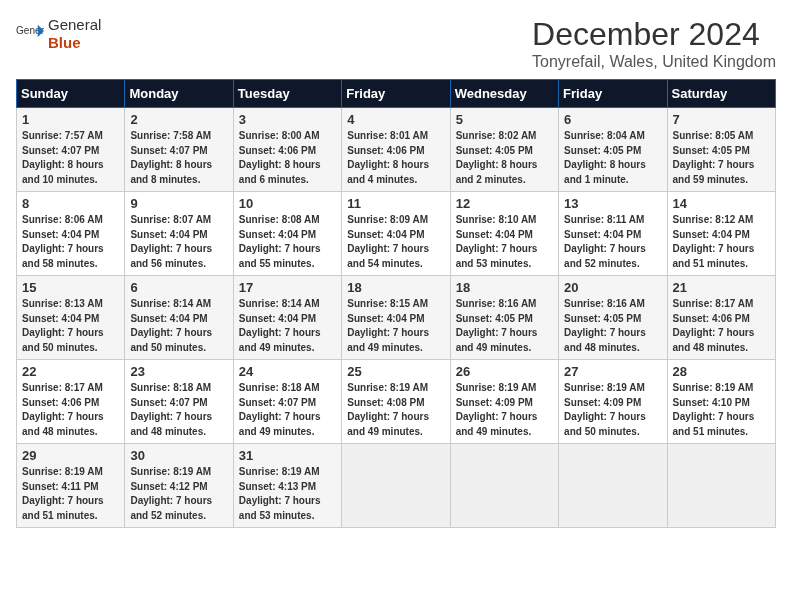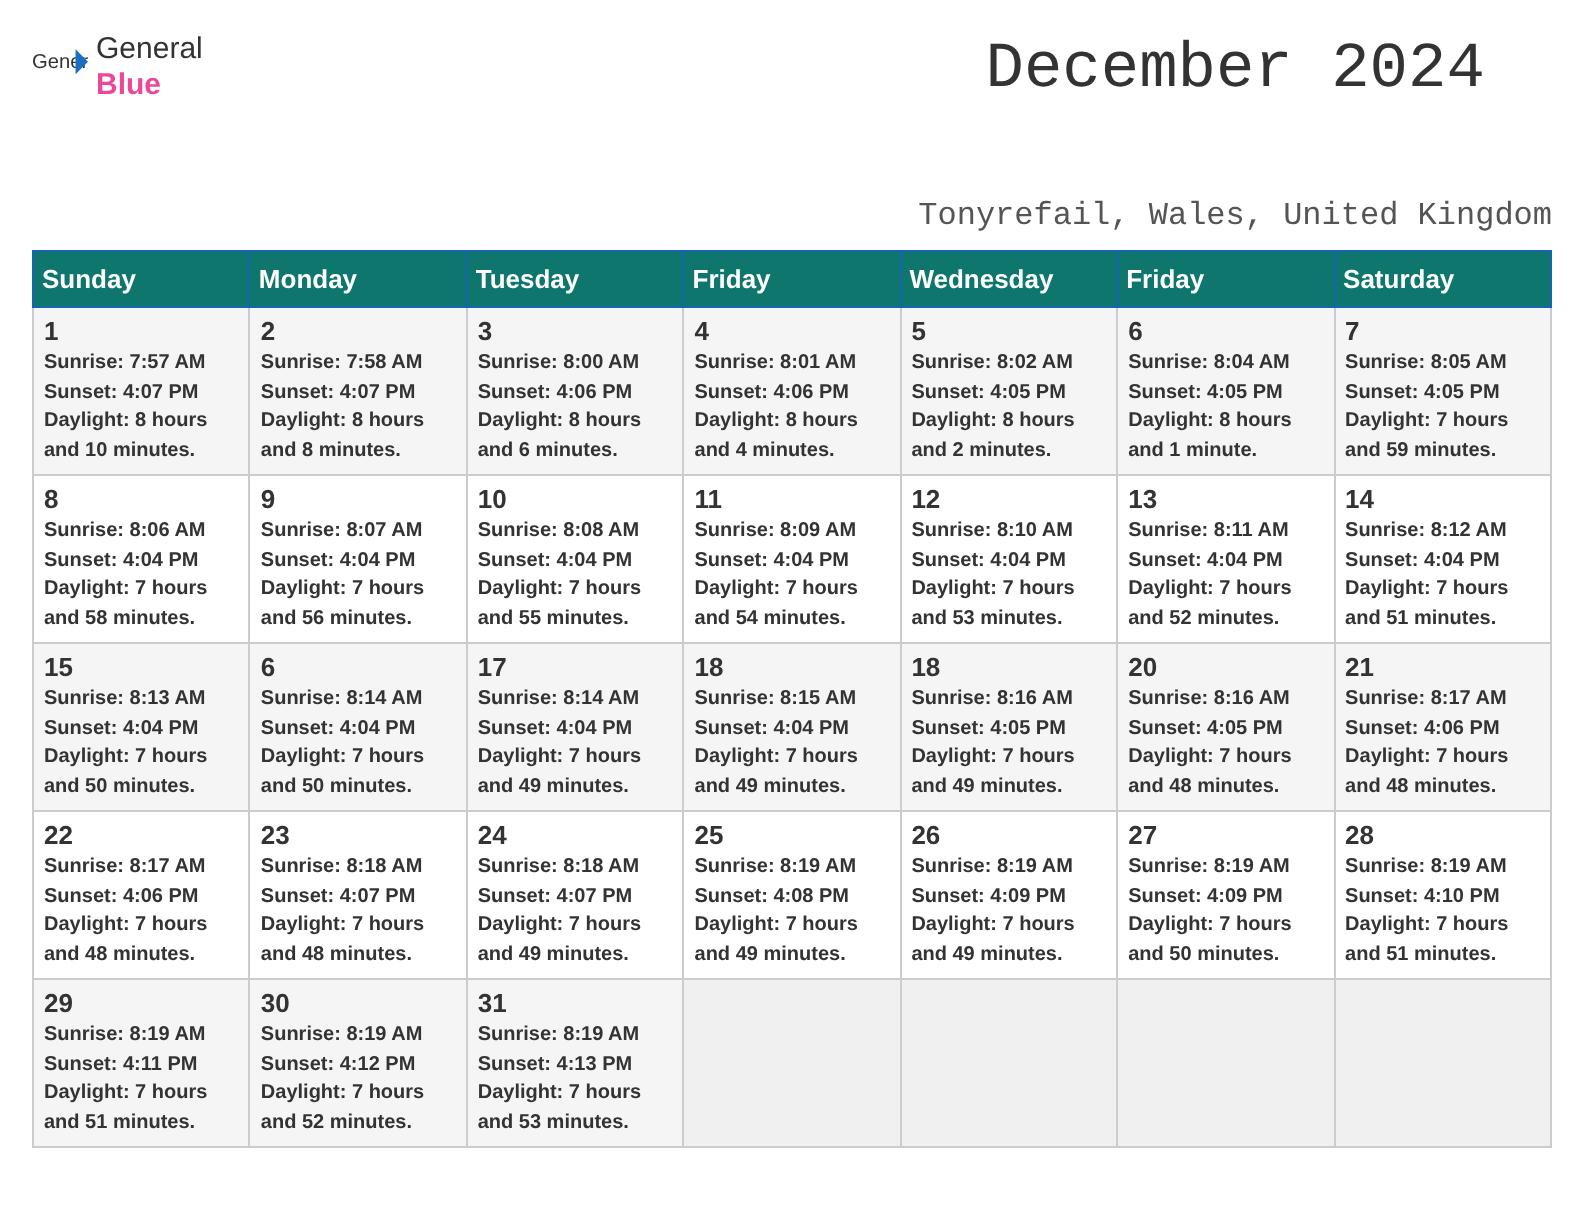--- a/index.html
+++ b/index.html
@@ -18,27 +18,27 @@
     }
     .logo {
       display: flex;
       align-items: center;
       gap: 4px;
     }
     .logo-icon {
       width: 28px;
       height: 22px;
     }
-    .title-block { text-align: center; font-family: Liberation Mono, monospace; }
+    .title-block { text-align: left; }
     .month-title { font-size: 32px; color: #333; font-weight: normal; }
-    .location { font-size: 16px; color: #555; margin-top: 46px; }
+    .location { font-size: 16px; color: #555; }
 
     .calendar { width: 100%; border-collapse: collapse; }
     .calendar thead tr th {
-      background: #0f766e;
+      background: #0f172a;
       color: #fff;
       font-size: 13px;
       font-weight: bold;
       padding: 6px 4px;
       text-align: left;
       border: 1px solid #1565b0;
     }
     .calendar tbody tr td {
       vertical-align: top;
       border: 1px solid #ccc;
@@ -64,21 +64,21 @@
 <body>
 
 <div class="header">
   <div class="logo">
     <svg class="logo-icon" viewBox="0 0 36 28">
       <text y="14" font-size="13" fill="#333" font-family="Arial">General</text>
       <path d="M28 2 L36 10 L28 18 Z" fill="#1a6fc4"></path>
     </svg>
     <div>
       <span style="font-size:15px;color:#333;">General</span><br>
-      <span style="font-size:15px;color:#ec4899;font-weight:bold;">Blue</span>
+      <span style="font-size:15px;color:#c2410c;font-weight:bold;">Blue</span>
     </div>
   </div>
   <div class="title-block">
     <div class="month-title">December 2024</div>
     <div class="location">Tonyrefail, Wales, United Kingdom</div>
   </div>
 </div>
 
 <table class="calendar">
   <thead>

